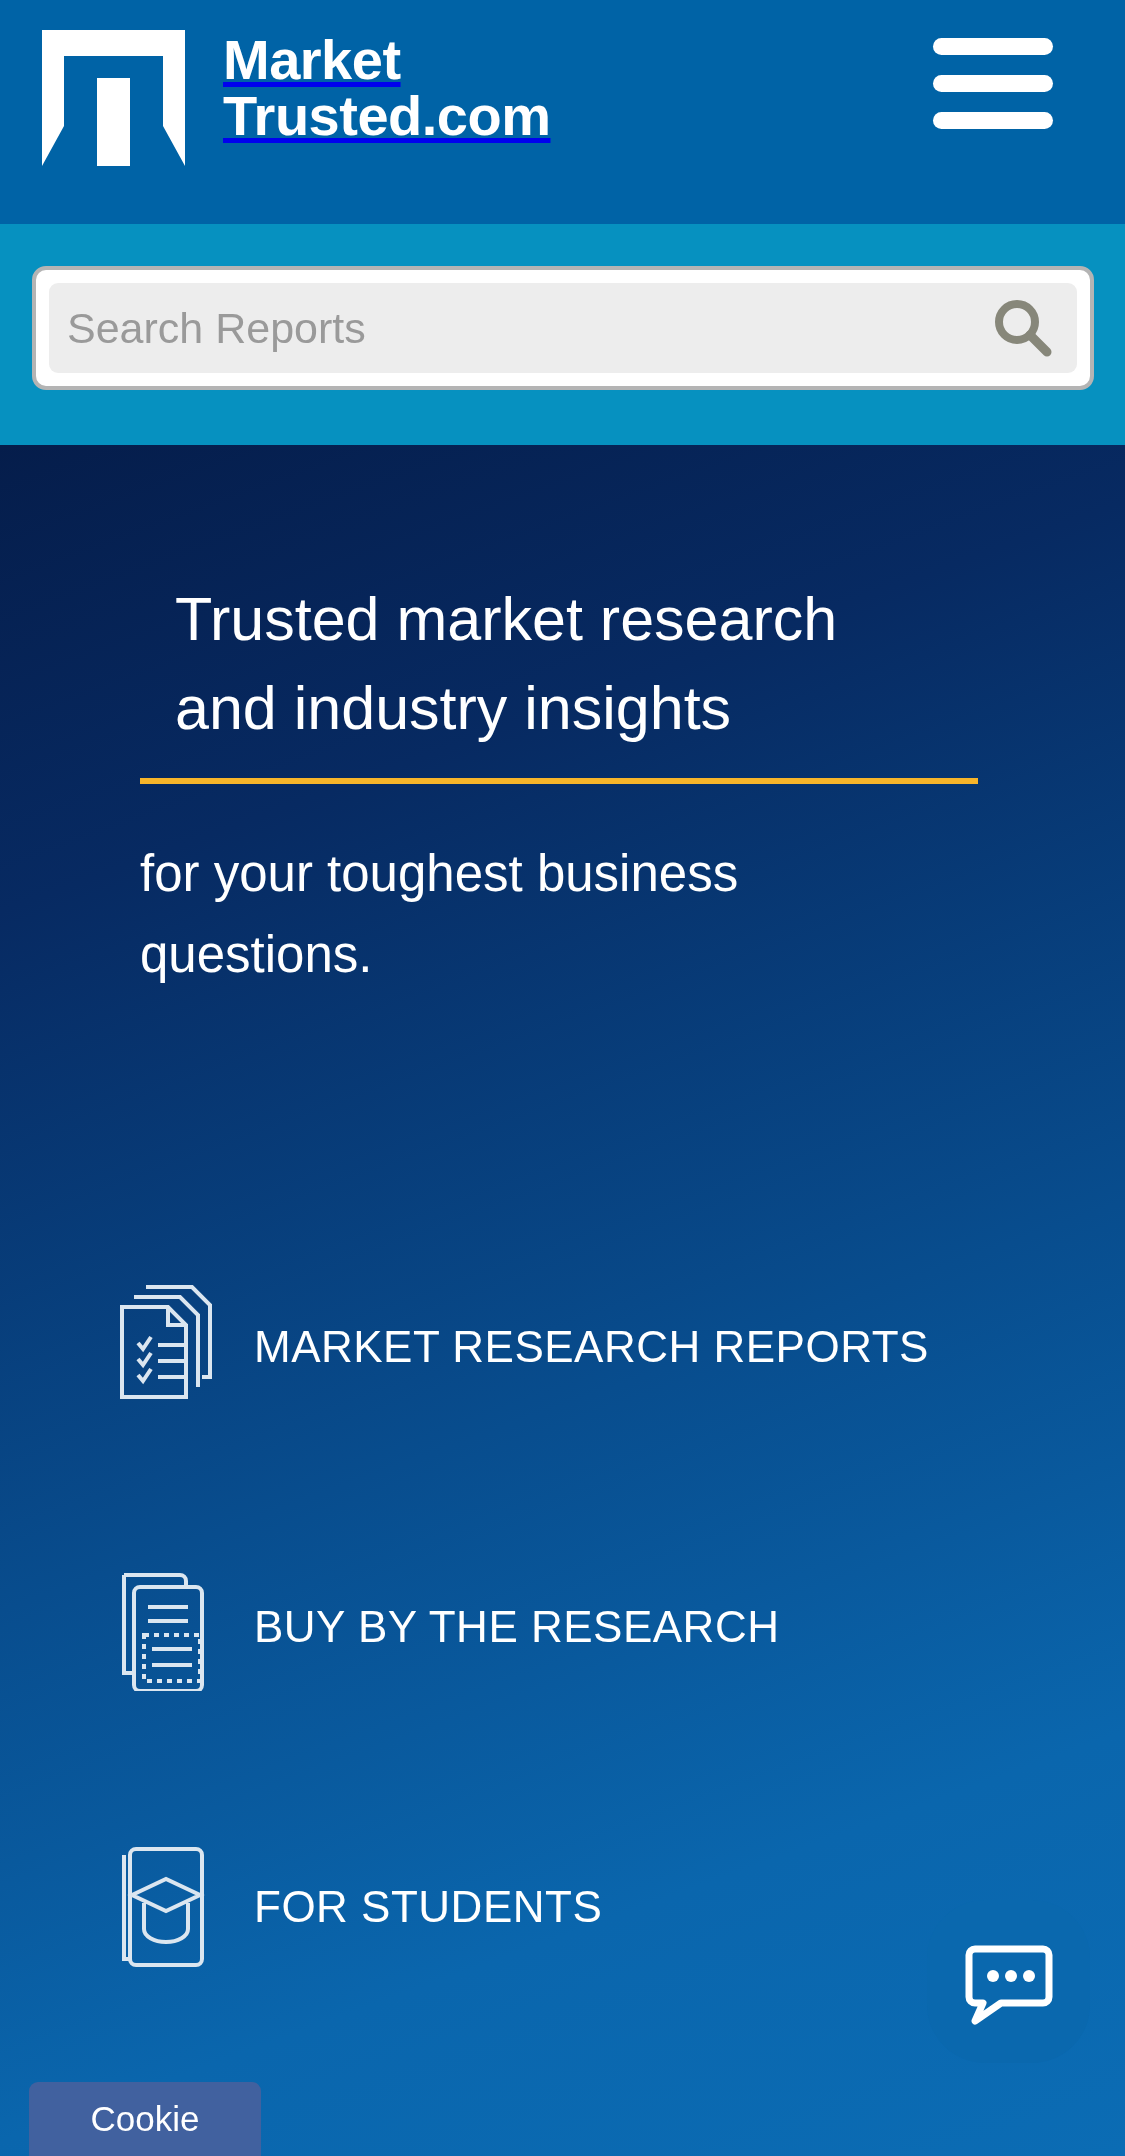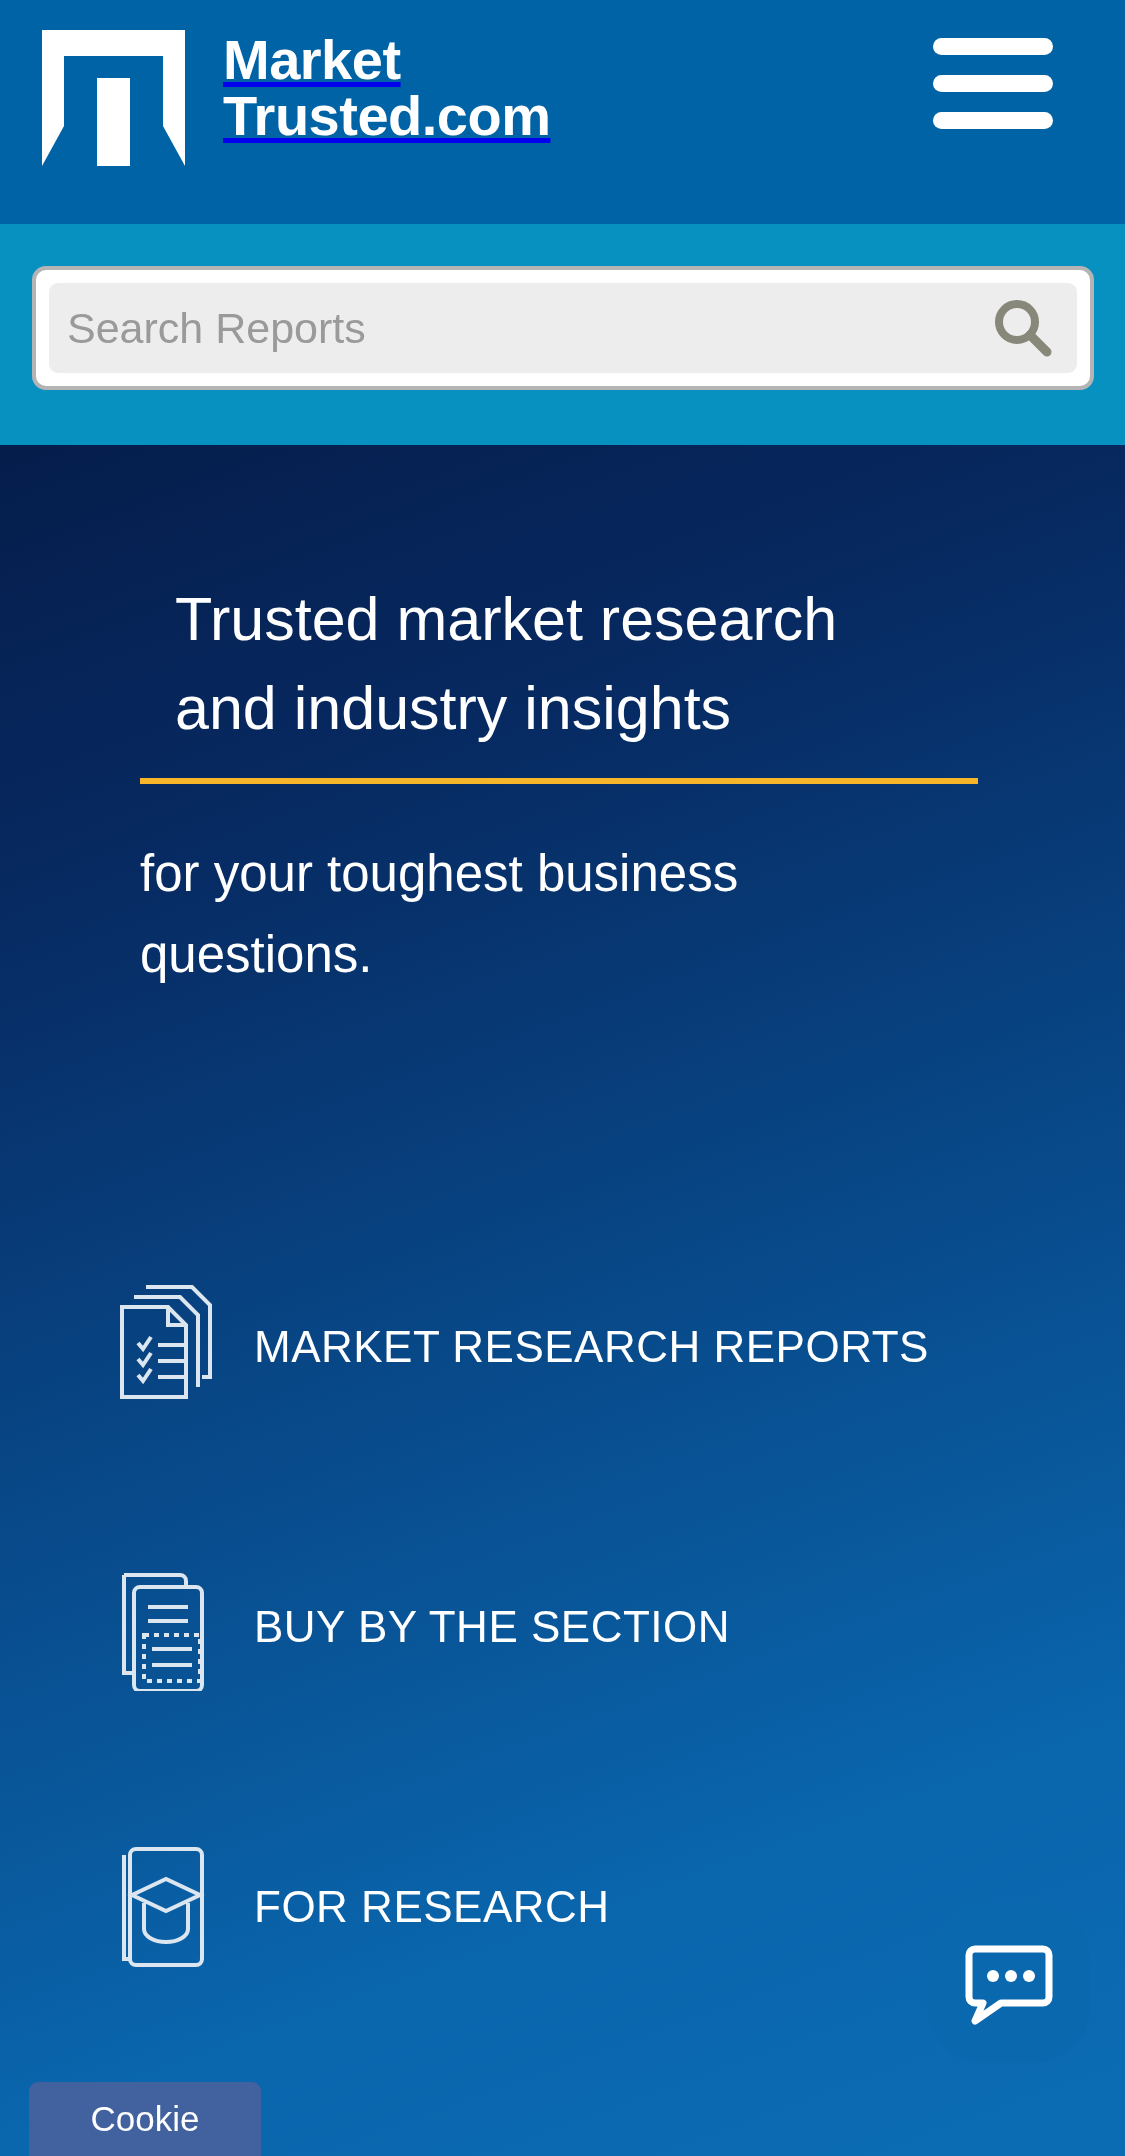--- a/index.html
+++ b/index.html
@@ -333,35 +333,35 @@
               <path d="M6 12 v98 h8"></path>
               <path d="M22 24 h56 a6 6 0 0 1 6 6 v92 a6 6 0 0 1 -6 6 h-56 a6 6 0 0 1 -6 -6 v-92 a6 6 0 0 1 6 -6 Z"></path>
               <path d="M30 44 h40"></path>
               <path d="M30 58 h40"></path>
               <rect x="26" y="72" width="56" height="46" stroke-dasharray="5 5"></rect>
               <path d="M34 86 h40"></path>
               <path d="M34 102 h40"></path>
             </g>
           </svg>
         </span>
-        <span class="navlabel">BUY BY THE SECTION</span>
+        <span class="navlabel">BUY BY THE RESEARCH</span>
       </a>
 
       <a class="navitem" href="#">
         <span class="navicon">
           <svg width="108" height="128" viewBox="0 0 108 128" aria-hidden="true">
             <g fill="none" stroke="#dbe6f0" stroke-width="4">
               <path d="M6 12 v104 h8"></path>
               <path d="M18 6 h60 a6 6 0 0 1 6 6 v104 a6 6 0 0 1 -6 6 h-60 a6 6 0 0 1 -6 -6 v-104 a6 6 0 0 1 6 -6 Z"></path>
               <path d="M14 52 L48 36 L82 52 L48 68 Z"></path>
               <path d="M26 60 v26 a22 13 0 0 0 44 0 v-26"></path>
             </g>
           </svg>
         </span>
-        <span class="navlabel">FOR RESEARCH</span>
+        <span class="navlabel">FOR STUDENTS</span>
       </a>
 
     </div>
 
     <button class="chat-btn" aria-label="Chat">
       <span>
         <svg width="92" height="86" viewBox="0 0 92 86" aria-hidden="true">
           <path d="M12 10 h68 a6 6 0 0 1 6 6 v42 a6 6 0 0 1 -6 6 h-42 l-26 18 l8 -18 h-8 a6 6 0 0 1 -6 -6 v-42 a6 6 0 0 1 6 -6 Z" fill="none" stroke="#ffffff" stroke-width="7" stroke-linejoin="round" stroke-linecap="round"></path>
           <circle cx="30" cy="37" r="6" fill="#ffffff"></circle>
           <circle cx="48" cy="37" r="6" fill="#ffffff"></circle>

